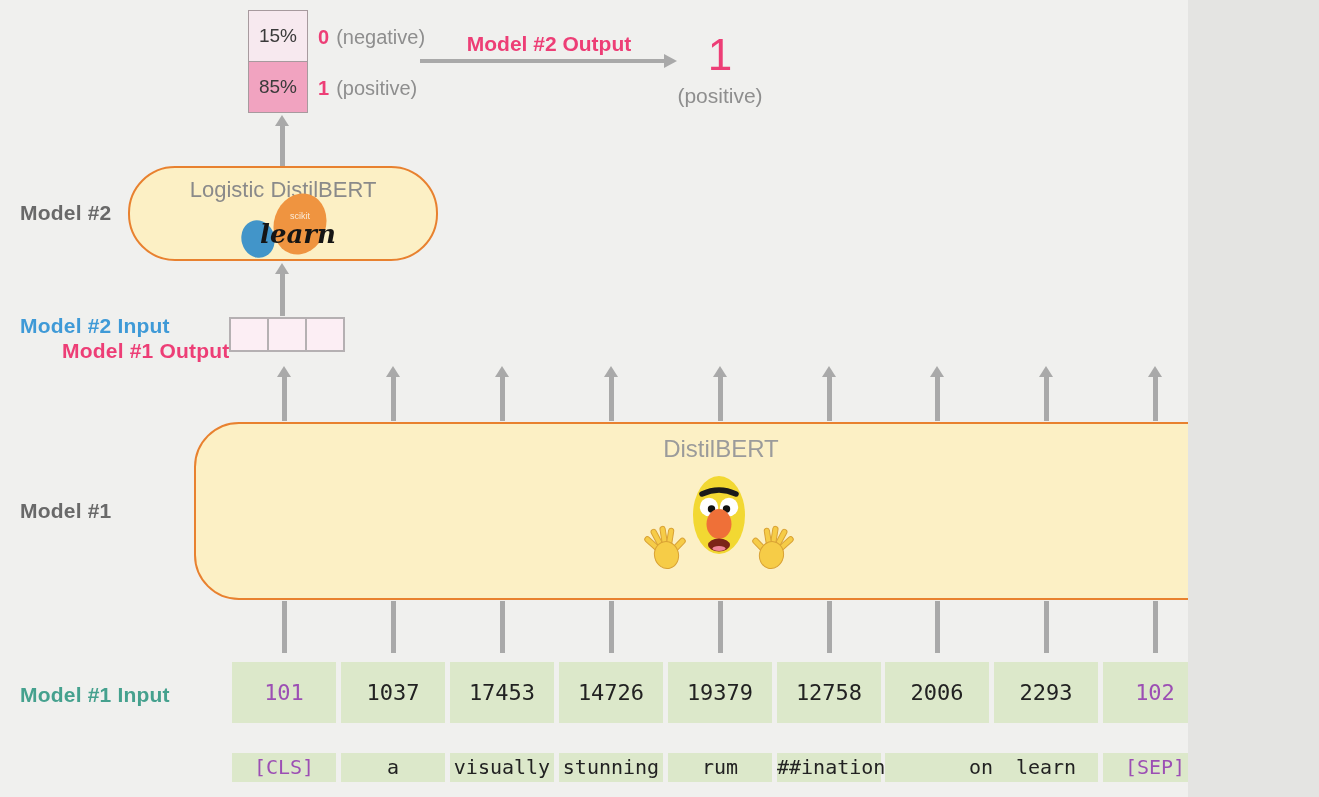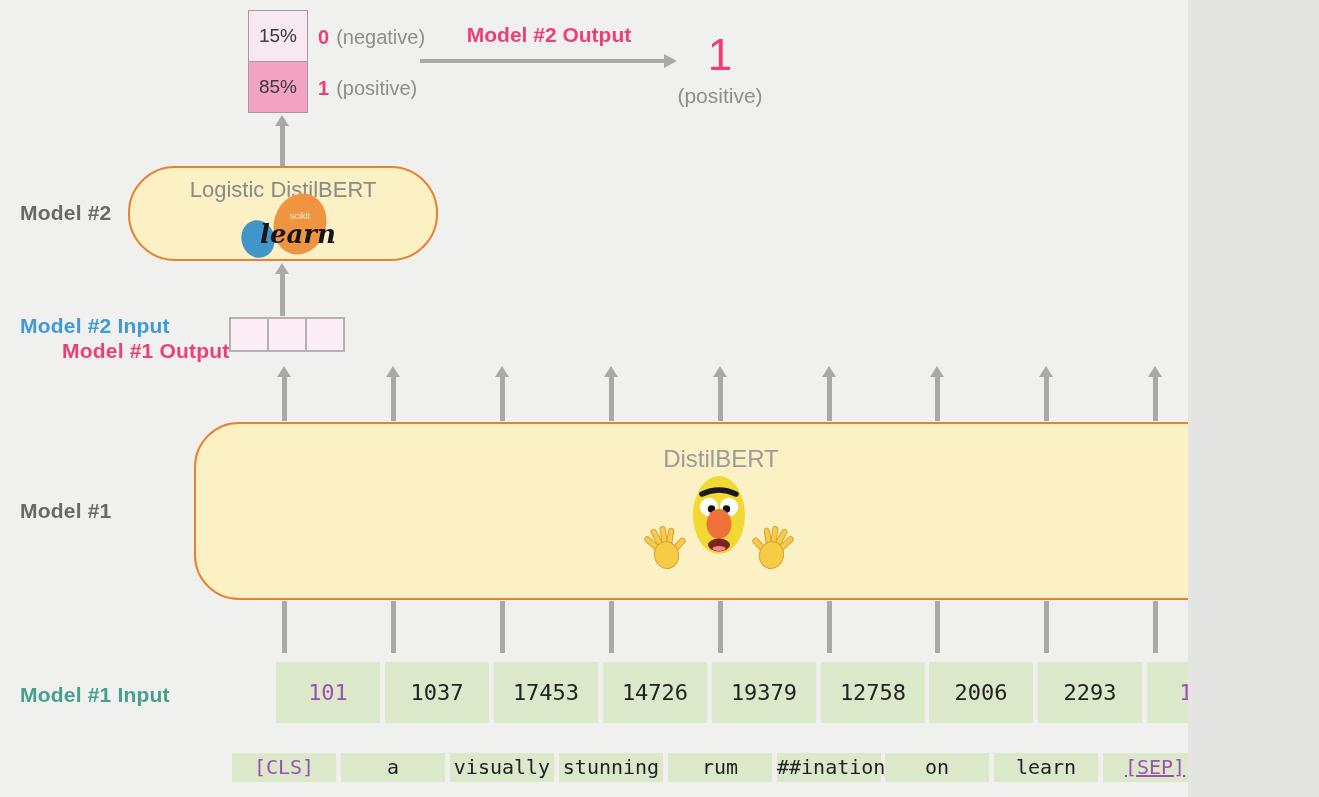--- a/index.html
+++ b/index.html
@@ -17,21 +17,21 @@
   
   .prob-box{position:absolute;left:248px;top:10px;width:58px;border:1.5px solid #a79a9e;}
   .prob-cell{height:50px;display:flex;align-items:center;justify-content:center;
     font-size:19px;color:#3a3a3a;}
   .prob-neg{background:#f7e9ef;}
   .prob-pos{background:#f1a3c0;border-top:1.5px solid #a79a9e;}
 
   .class-row{position:absolute;left:318px;font-size:20px;color:#8e8e8e;white-space:nowrap;}
   .class-row b{color:#ed3e76;margin-right:7px;}
 
-  .m2out-label{position:absolute;left:420px;top:23px;width:258px;text-align:center;
+  .m2out-label{position:absolute;left:420px;top:32px;width:258px;text-align:center;
     font-weight:700;font-size:21px;color:#ed3e76;}
 
   
   .hline{position:absolute;background:#a9a9a9;}
   .vline{position:absolute;width:5px;background:#a9a9a9;}
   .tri-up{position:absolute;width:0;height:0;
     border-left:7px solid transparent;border-right:7px solid transparent;
     border-bottom:11px solid #a9a9a9;}
   .tri-right{position:absolute;width:0;height:0;
     border-top:7px solid transparent;border-bottom:7px solid transparent;
@@ -40,31 +40,31 @@
   .result-value{position:absolute;left:660px;top:30px;width:120px;text-align:center;
     font-size:44px;color:#ed3e76;font-weight:300;}
   .result-label{position:absolute;left:660px;top:84px;width:120px;text-align:center;
     font-size:21px;color:#8e8e8e;}
 
   
   .model-box{position:absolute;background:#fcf0c5;border:2.5px solid #e8812f;box-sizing:border-box;}
   .lr-box{left:128px;top:166px;width:310px;height:95px;border-radius:47px;}
   .db-box{left:194px;top:422px;width:1054px;height:178px;border-radius:45px;}
   .lr-title{text-align:center;padding-top:9px;font-size:22px;color:#8a8a8a;}
-  .db-title{text-align:center;padding-top:21px;font-size:24px;color:#9b9b9b;}
+  .db-title{text-align:center;padding-top:11px;font-size:24px;color:#9b9b9b;}
 
   
   .vec3{position:absolute;left:229px;top:317px;display:flex;}
   .vec3 span{width:36px;height:31px;background:#fceef4;border:2px solid #b5b0b2;}
   .vec3 span + span{margin-left:-2px;}
 
   
   .cell{position:absolute;width:104px;background:#dce8ca;text-align:center;
     font-family:"DejaVu Sans Mono",monospace;color:#222;}
-  .id-cell{top:662px;height:61px;line-height:61px;font-size:22px;margin-left:44px;}
+  .id-cell{top:662px;height:61px;line-height:61px;font-size:22px;}
   .tok-cell{top:753px;height:29px;line-height:29px;font-size:20px;}
   .special{color:#9c4fb4;}
 </style>
 </head>
 <body>
 
 <div id="canvas">
 
   <div class="prob-box">
     <div class="prob-cell prob-neg">15%</div>
@@ -216,18 +216,18 @@
       <div class="cell id-cell" style="left: 994px;">2293</div>
       <div class="cell id-cell special" style="left: 1103px;">102</div>
     </div>
   <div id="tok-row">
       <div class="cell tok-cell special" style="left: 232px;">[CLS]</div>
       <div class="cell tok-cell" style="left: 341px;">a</div>
       <div class="cell tok-cell" style="left: 450px;">visually</div>
       <div class="cell tok-cell" style="left: 559px;">stunning</div>
       <div class="cell tok-cell" style="left: 668px;">rum</div>
       <div class="cell tok-cell" style="left: 777px;">##ination</div>
-      <div class="cell tok-cell" style="left: 885px;">on</div>
+      <div class="cell tok-cell" style="left: 885px; padding-left: 44px;">on</div>
       <div class="cell tok-cell" style="left: 994px;">learn</div>
-      <div class="cell tok-cell special" style="left: 1103px; text-decoration: underline;">[SEP]</div>
+      <div class="cell tok-cell special" style="left: 1103px;">[SEP]</div>
     </div>
 
 </div>
 
 </body></html>

